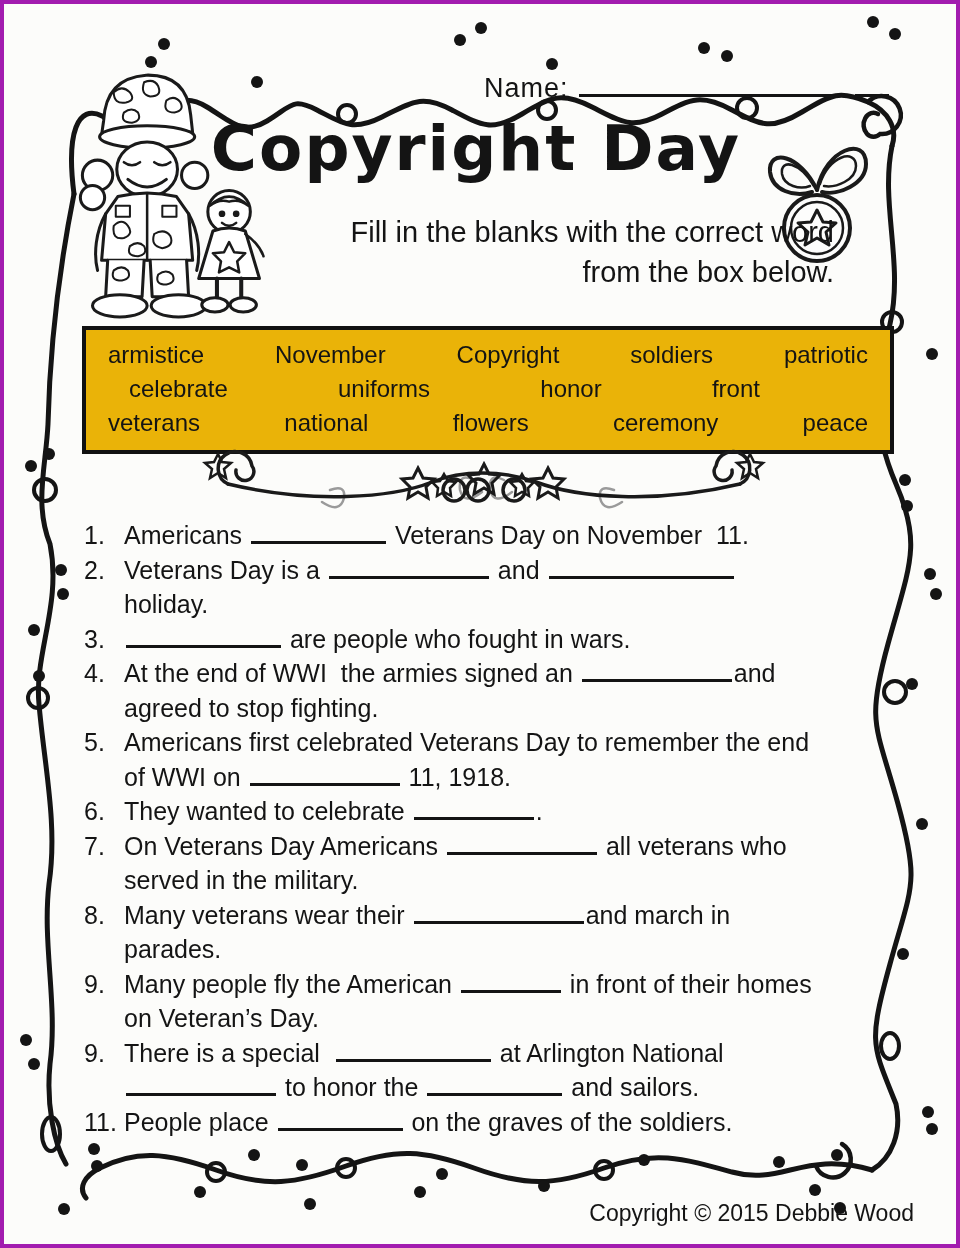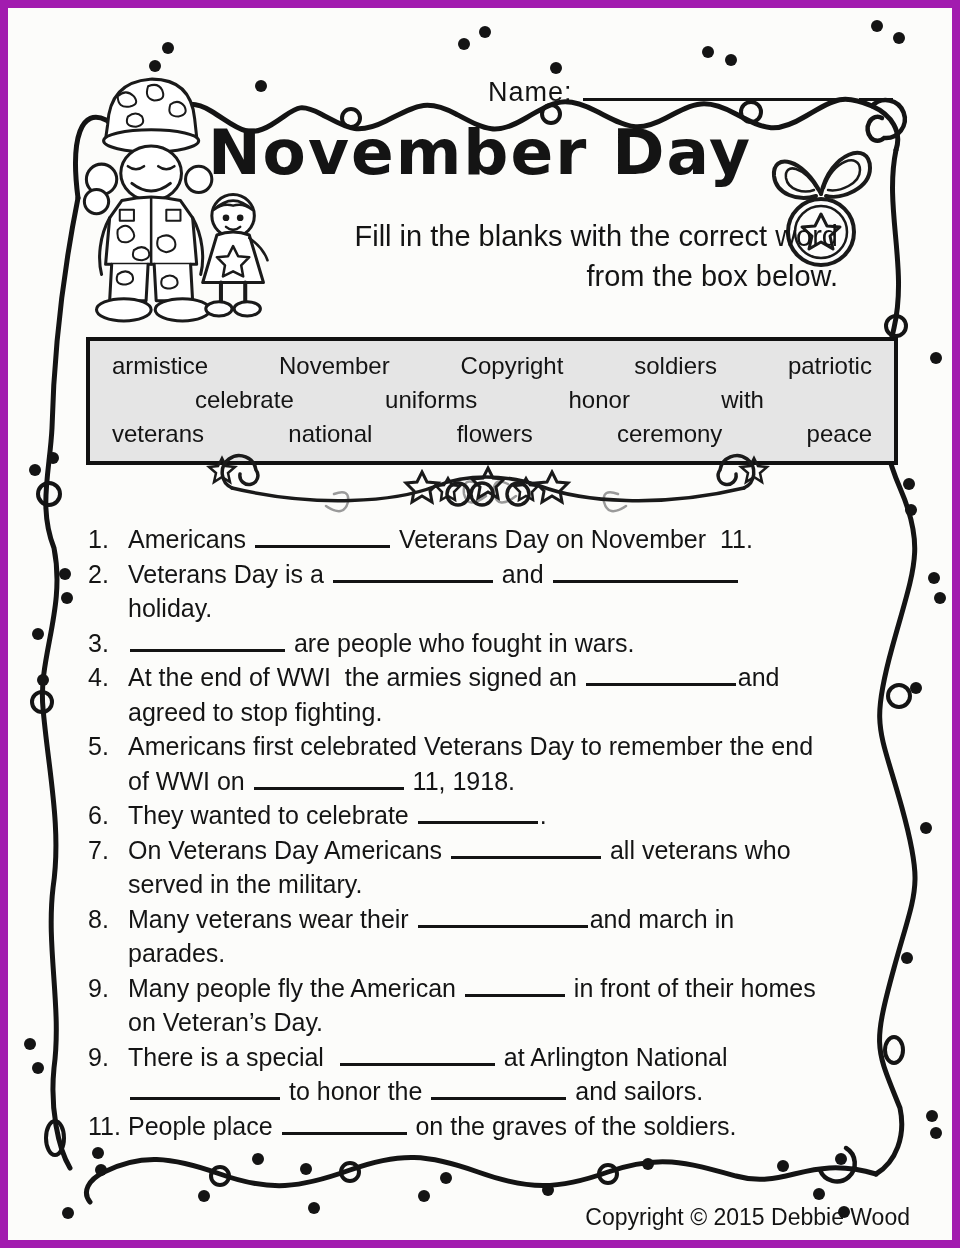--- a/index.html
+++ b/index.html
@@ -1,36 +1,36 @@
 <!DOCTYPE html>
 <html><head>
 <meta charset="utf-8">
 <style>
   html,body{margin:0;padding:0;background:#000;}
   .page{
     position:relative;width:960px;height:1248px;box-sizing:border-box;
-    background:#fcfcfa;border:8px solid #a21caf;overflow:hidden;
+    background:#fcfcfa;border:4px solid #a21caf;overflow:hidden;
     font-family:"Liberation Sans",sans-serif;color:#141414;
   }
   .abs{position:absolute;}
   svg{display:block;}
   
   .name-row{position:absolute;top:66px;left:480px;font-size:27px;letter-spacing:1px;}
   .name-line{display:inline-block;border-bottom:3px solid #141414;height:24px;vertical-align:baseline;}
   .name-line.long{width:268px;margin-left:10px;}
   .name-line.short{width:34px;margin-left:8px;}
   .title{position:absolute;top:108px;left:0;width:944px;text-align:center;
     font-family:"DejaVu Sans",sans-serif;font-size:63px;font-weight:700;letter-spacing:2px;}
   .sub1{position:absolute;top:212px;left:70px;width:760px;text-align:right;font-size:29px;}
   .sub2{position:absolute;top:252px;left:70px;width:760px;text-align:right;font-size:29px;}
   
-  .word-bank{position:absolute;top:329px;left:78px;width:812px;box-sizing:border-box;
-    border:4px solid #111;background:#e5e5e5;padding:8px 0 10px 0;font-size:24px;}
+  .word-bank{position:absolute;top:322px;left:78px;width:812px;box-sizing:border-box;
+    border:4px solid #111;background:#eab308;padding:8px 0 10px 0;font-size:24px;}
   .wb-row{display:flex;justify-content:space-between;padding:0 22px;line-height:34px;}
-  .wb-row:nth-child(2){padding:0 130px 0 105px;}
+  .wb-row:nth-child(2){padding:0 130px 0 43px;}
   
   .questions{position:absolute;top:514px;left:80px;width:820px;font-size:25px;line-height:34.5px;}
   .q{display:flex;margin:0;}
   .q-num{flex:none;width:40px;}
   .q-body{flex:1;white-space:pre-wrap;}
   .blank{display:inline-block;height:21px;border-bottom:3px solid #141414;margin:0 2px;}
   
   .copyright{position:absolute;top:1196px;right:42px;font-size:23px;}
 </style>
 </head>
@@ -157,37 +157,37 @@
     <path d="M 78,58 C 86,30 114,22 114,40 C 114,54 94,62 82,60" stroke-width="2.5"></path>
     <circle cx="75" cy="102" r="33" fill="#fdfdfc"></circle>
     <circle cx="75" cy="102" r="26" stroke-width="2.5"></circle>
     <path d="M 75,84 l 6,12 13,1 -10,9 3,13 -12,-7 -12,7 3,-13 -10,-9 13,-1 z" stroke-width="3"></path>
   </svg>
 
   <div class="name-row">
     <span>Name:</span><span class="name-line long"></span><span class="name-line short"></span>
   </div>
 
-  <div class="title">November Day</div>
+  <div class="title">Copyright Day</div>
   <div class="sub1">Fill in the blanks with the correct word</div>
   <div class="sub2">from the box below.</div>
 
   <div class="word-bank">
       <div class="wb-row">
         <span>armistice</span>
         <span>November</span>
         <span>Copyright</span>
         <span>soldiers</span>
         <span>patriotic</span>
       </div>
       <div class="wb-row">
         <span>celebrate</span>
         <span>uniforms</span>
         <span>honor</span>
-        <span>with</span>
+        <span>front</span>
       </div>
       <div class="wb-row">
         <span>veterans</span>
         <span>national</span>
         <span>flowers</span>
         <span>ceremony</span>
         <span>peace</span>
       </div>
     </div>
 

